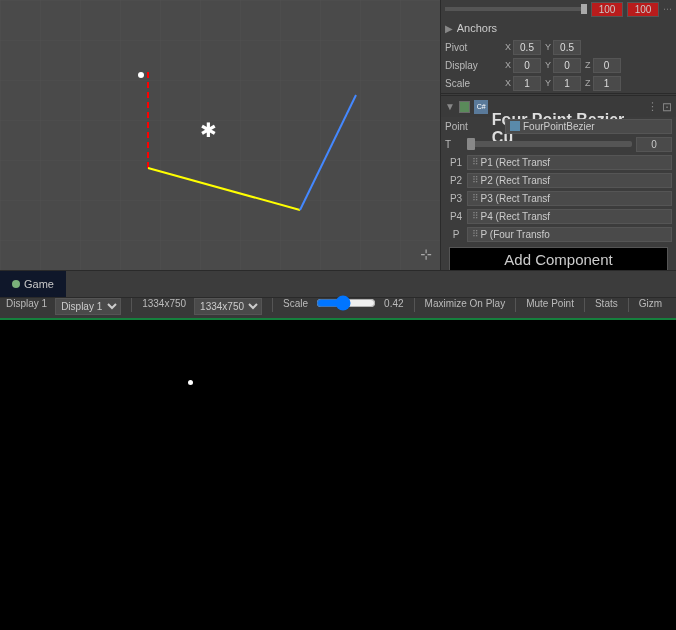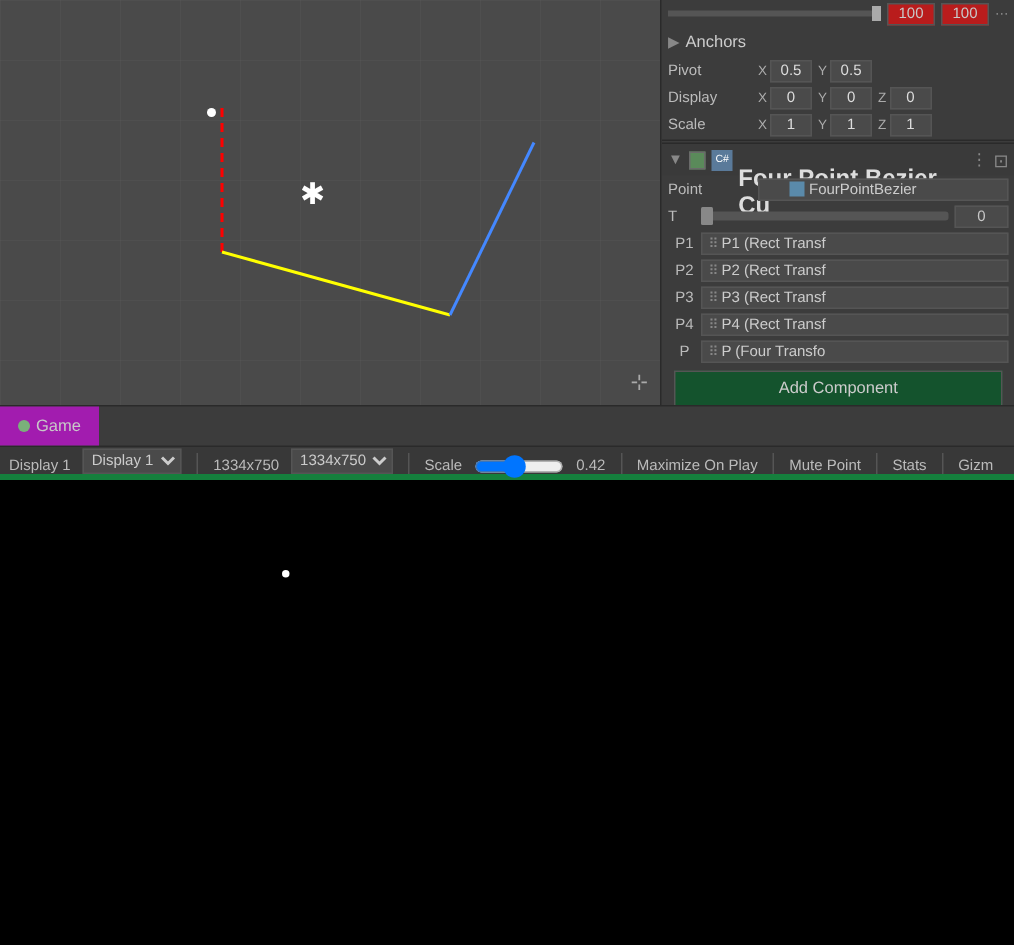--- a/index.html
+++ b/index.html
@@ -5,25 +5,25 @@
     * { margin: 0; padding: 0; box-sizing: border-box; }
     body { width: 676px; height: 630px; overflow: hidden; background: #3c3c3c; font-family: Arial, sans-serif; font-size: 11px; color: #c8c8c8; }
 
     
     .top-area { display: flex; height: 270px; }
     .scene-panel { width: 440px; height: 270px; background: #4a4a4a; position: relative; overflow: hidden; }
     .inspector-panel { width: 236px; height: 270px; background: #3c3c3c; overflow: hidden; border-left: 1px solid #2a2a2a; }
 
     
     .game-tab-bar { height: 28px; background: #3c3c3c; display: flex; align-items: center; border-top: 1px solid #2a2a2a; border-bottom: 1px solid #2a2a2a; }
-    .game-tab { background: #a21caf; color: #c8c8c8; padding: 4px 12px; font-size: 11px; display: flex; align-items: center; gap: 4px; height: 100%; }
+    .game-tab { background: #0f172a; color: #c8c8c8; padding: 4px 12px; font-size: 11px; display: flex; align-items: center; gap: 4px; height: 100%; }
     .game-tab-circle { width: 8px; height: 8px; background: #7ab07a; border-radius: 50%; }
 
     
-    .game-toolbar { height: 22px; background: #383838; display: flex; align-items: flex-end; padding: 0 6px; gap: 8px; border-bottom: 4px solid #15803d; font-size: 10px; color: #bbb; }
+    .game-toolbar { height: 22px; background: #383838; display: flex; align-items: flex-start; padding: 0 6px; gap: 8px; border-bottom: 2px solid #15803d; font-size: 10px; color: #bbb; }
     .game-toolbar select, .game-toolbar input { background: #4a4a4a; border: 1px solid #555; color: #ccc; font-size: 10px; padding: 1px 3px; }
     .game-toolbar-separator { width: 1px; height: 14px; background: #555; margin: 0 2px; }
 
     
     .game-view { background: #1a1a1a; flex: 1; position: relative; }
     .inspector-row { display: flex; align-items: center; height: 18px; padding: 0 4px; font-size: 10px; }
     .inspector-label { color: #bbb; width: 60px; flex-shrink: 0; }
     .inspector-value { color: #c8c8c8; display: flex; align-items: center; gap: 4px; flex: 1; }
     .field-group { display: flex; align-items: center; gap: 2px; }
     .field-label { color: #aaa; font-size: 9px; }
@@ -33,33 +33,33 @@
 
     .divider { height: 1px; background: #2a2a2a; margin: 1px 0; }
 
     .component-header { display: flex; align-items: center; height: 22px; background: #3a3a3a; padding: 0 4px; gap: 4px; border-top: 1px solid #2a2a2a; }
     .component-title { font-size: 16px; font-weight: bold; color: #ddd; margin-top: 44px; }
     .component-checkbox { width: 12px; height: 12px; background: #5a8a5a; border: 1px solid #6a6a6a; }
     .component-icon { width: 14px; height: 14px; background: #5a7a9a; font-size: 8px; display: flex; align-items: center; justify-content: center; }
 
     .script-row { display: flex; align-items: center; height: 18px; padding: 0 4px; font-size: 10px; }
     .script-label { color: #bbb; width: 60px; }
-    .script-value { display: flex; align-items: center; gap: 3px; background: #4a4a4a; border: 1px solid #555; padding: 1px 20px; flex: 1; font-size: 10px; color: #ccc; }
+    .script-value { display: flex; align-items: center; gap: 3px; background: #4a4a4a; border: 1px solid #555; padding: 1px 4px; flex: 1; font-size: 10px; color: #ccc; }
     .script-icon { width: 10px; height: 10px; background: #5a8aaa; }
 
     .param-row { display: flex; align-items: center; height: 18px; padding: 0 4px; font-size: 10px; }
     .param-label { color: #bbb; width: 22px; flex-shrink: 0; text-align: center; }
     .param-value { display: flex; align-items: center; gap: 2px; flex: 1; background: #4a4a4a; border: 1px solid #555; padding: 1px 4px; color: #ccc; font-size: 10px; }
     .param-drag { color: #888; font-size: 9px; }
 
     .t-row { display: flex; align-items: center; height: 18px; padding: 0 4px; font-size: 10px; }
     .t-label { color: #bbb; width: 22px; }
     .t-val { background: #4a4a4a; border: 1px solid #555; width: 36px; text-align: center; padding: 1px 2px; font-size: 10px; margin-left: 4px; }
 
-    .add-component-btn { display: flex; align-items: center; justify-content: center; height: 24px; background: #14532d; border: 1px solid #555; margin: 4px 8px; color: #ccc; font-size: 11px; cursor: pointer; }
+    .add-component-btn { display: flex; align-items: center; justify-content: center; height: 24px; background: #000000; border: 1px solid #555; margin: 4px 8px; color: #ccc; font-size: 15px; cursor: pointer; }
 
     
     .scene-svg { position: absolute; top: 0; left: 0; width: 100%; height: 100%; }
     .insp-slider-row { display: flex; align-items: center; height: 18px; padding: 0 4px; font-size: 10px; gap: 4px; }
     .insp-val { background: #b91c1c; border: 1px solid #555; width: 32px; text-align: center; font-size: 10px; padding: 1px; }
 
     .inspector-panel-inner { overflow-y: auto; height: 100%; }
 
     
     .scene-dot { position: absolute; width: 6px; height: 6px; background: white; border-radius: 50%; top: 72px; left: 138px; }

